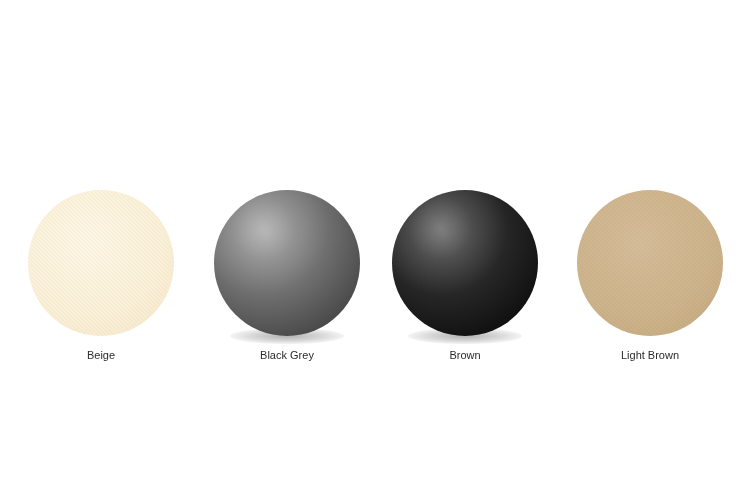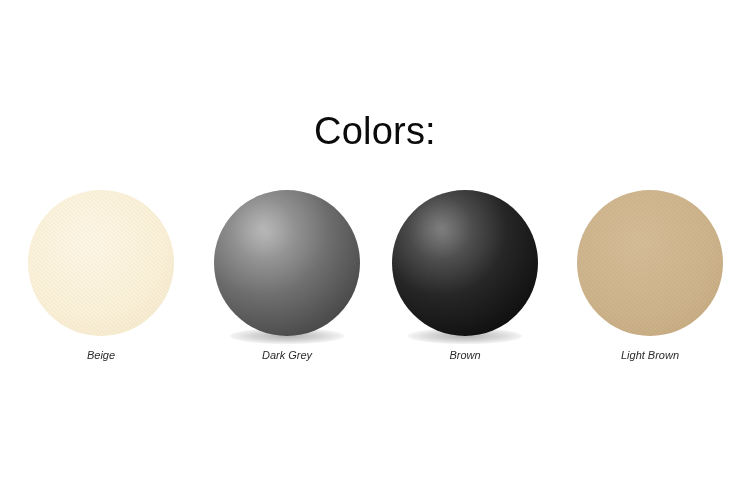--- a/index.html
+++ b/index.html
@@ -33,21 +33,20 @@
     letter-spacing: 0.2px;
     line-height: 46px;
   }
 
   .swatch-row {
     position: absolute;
     top: 190px;
     left: 0;
     width: 615px;
     height: 185px;
-    font-style: italic;
   }
 
   .swatch {
     position: absolute;
     top: 0;
     width: 150px;
     height: 185px;
   }
 
   .swatch-disc-wrap {
@@ -100,38 +99,37 @@
     font-weight: 400;
     color: #2b2b2b;
     line-height: 14px;
   }
 </style>
 </head>
 <body style="background: rgb(255, 255, 255);">
 
 <div class="page">
 
-  <div class="page-title">Colors:</div>
 
   <div class="swatch-row">
 
     <div class="swatch" style="left: 26px;">
       <div class="swatch-disc-wrap">
 
         <div class="swatch-disc disc-flat" style="background-image: repeating-linear-gradient(45deg, rgba(0, 0, 0, 0.027) 0px, rgba(0, 0, 0, 0.027) 1px, rgba(255, 255, 255, 0) 1px, rgba(255, 255, 255, 0) 3px), radial-gradient(circle at 42% 36%, rgb(253, 246, 228) 0%, rgb(250, 240, 215) 58%, rgb(243, 230, 198) 100%);"></div>
       </div>
       <div class="swatch-label" style="color: rgb(43, 43, 43);">Beige</div>
     </div>
 
     <div class="swatch" style="left: 212px;">
       <div class="swatch-disc-wrap">
         <div class="swatch-shadow" style="display: block;"></div>
         <div class="swatch-disc disc-sphere" style="background-image: radial-gradient(circle at 33% 26%, rgba(255, 255, 255, 0.3) 0%, rgba(255, 255, 255, 0.1) 22%, rgba(255, 255, 255, 0) 46%), radial-gradient(circle at 36% 30%, rgb(154, 154, 154) 0%, rgb(110, 110, 110) 45%, rgb(63, 63, 63) 88%, rgb(63, 63, 63) 100%), radial-gradient(circle, rgba(0, 0, 0, 0) 72%, rgba(0, 0, 0, 0.22) 100%); background-blend-mode: normal, normal, normal;"></div>
       </div>
-      <div class="swatch-label" style="color: rgb(43, 43, 43);">Dark Grey</div>
+      <div class="swatch-label" style="color: rgb(43, 43, 43);">Black Grey</div>
     </div>
 
     <div class="swatch" style="left: 390px;">
       <div class="swatch-disc-wrap">
         <div class="swatch-shadow" style="display: block;"></div>
         <div class="swatch-disc disc-sphere" style="background-image: radial-gradient(circle at 33% 26%, rgba(255, 255, 255, 0.3) 0%, rgba(255, 255, 255, 0.1) 22%, rgba(255, 255, 255, 0) 46%), radial-gradient(circle at 36% 30%, rgb(73, 73, 73) 0%, rgb(38, 38, 38) 45%, rgb(10, 10, 10) 88%, rgb(10, 10, 10) 100%), radial-gradient(circle, rgba(0, 0, 0, 0) 72%, rgba(0, 0, 0, 0.22) 100%); background-blend-mode: normal, normal, normal;"></div>
       </div>
       <div class="swatch-label" style="color: rgb(43, 43, 43);">Brown</div>
     </div>
 

